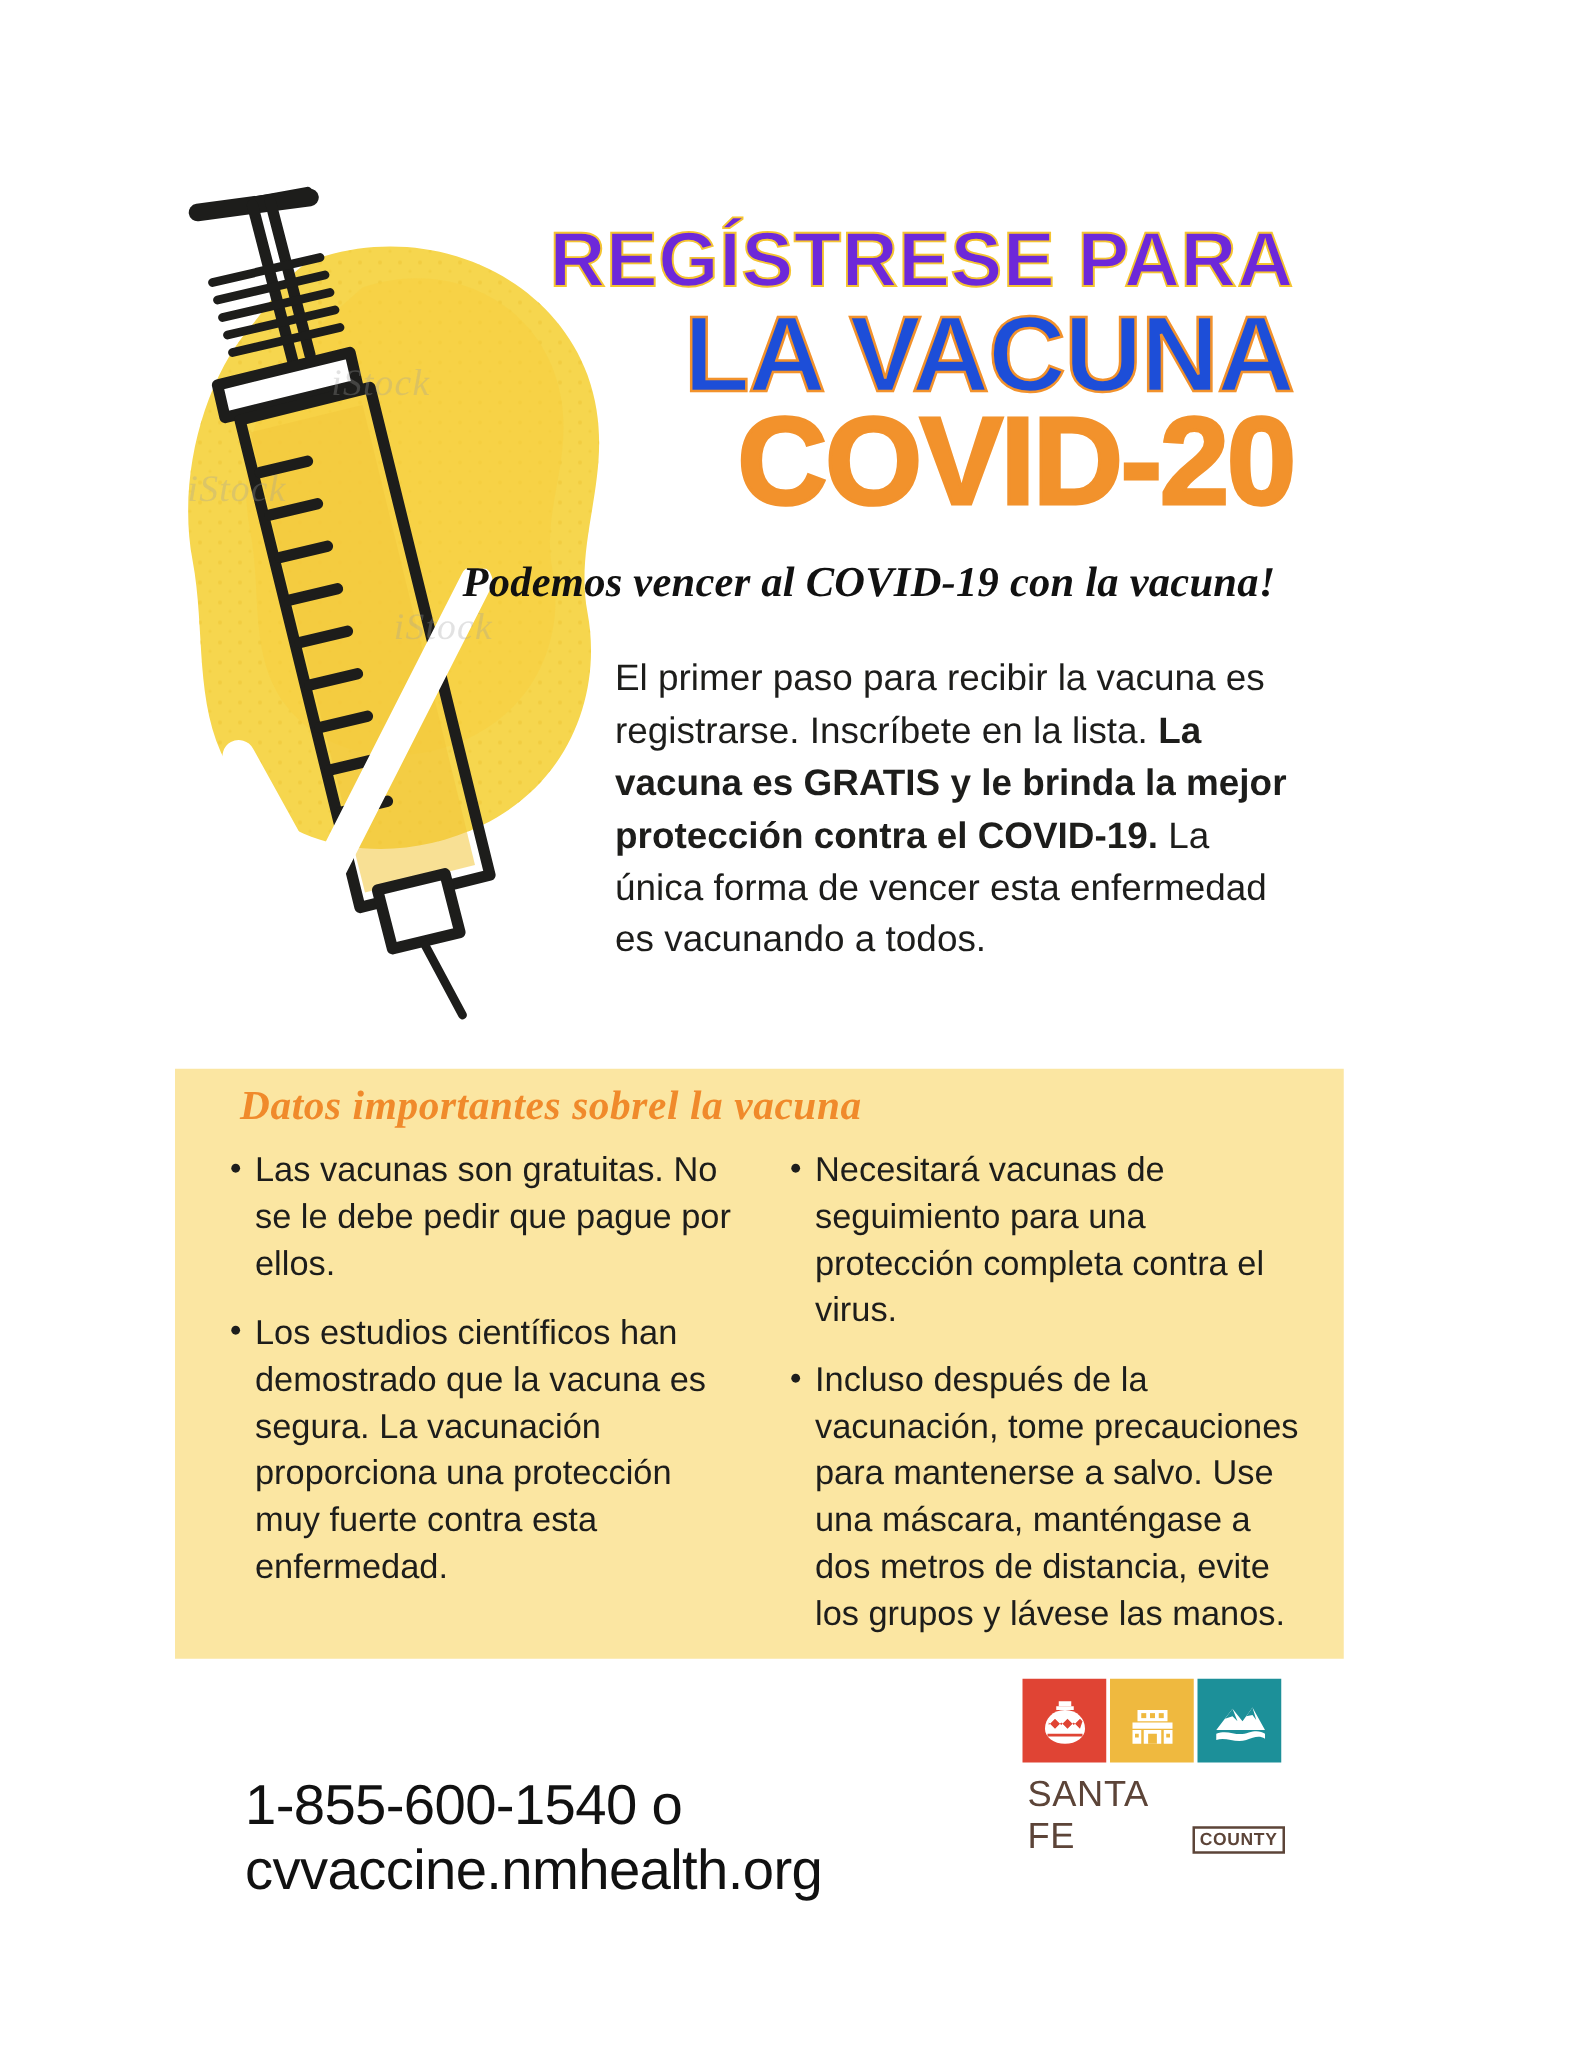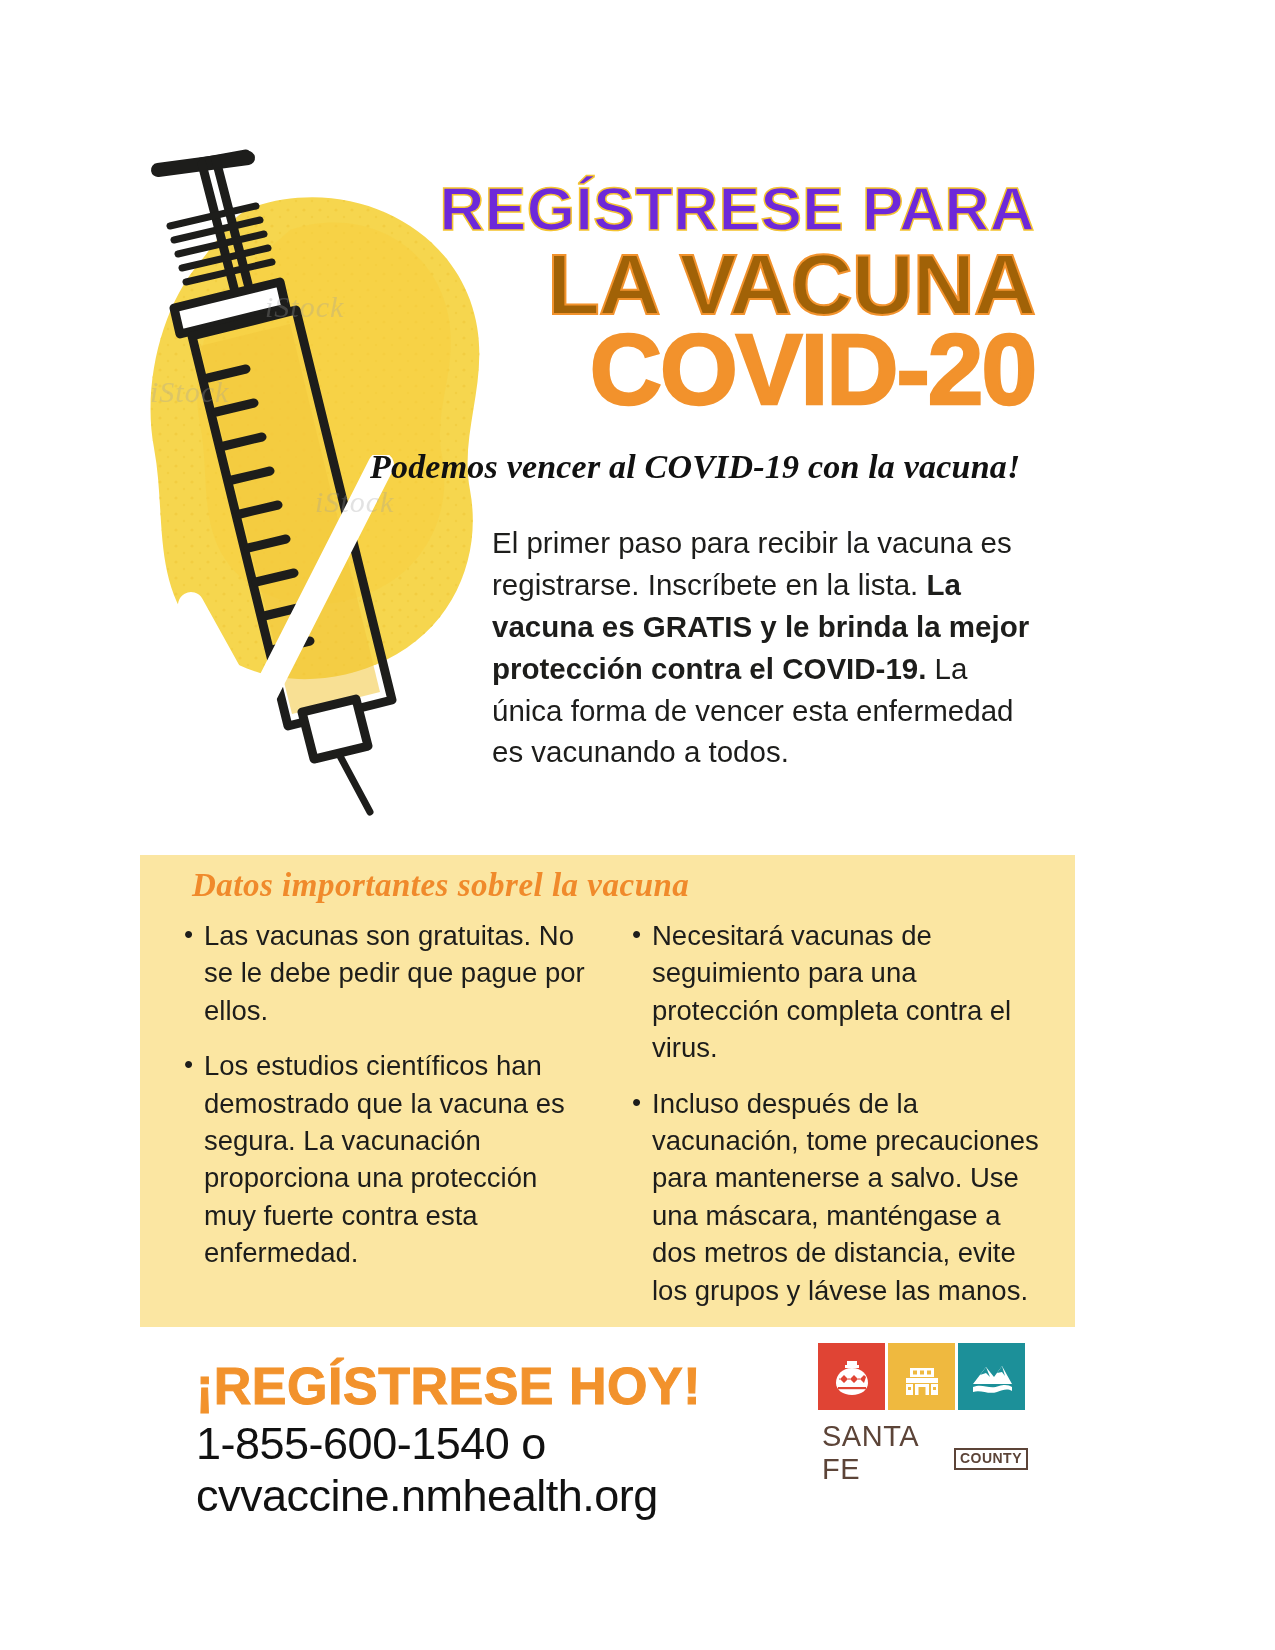--- a/index.html
+++ b/index.html
@@ -29,21 +29,21 @@
   .headline { position: absolute; left: 395px; top: 146px; width: 640px; }
   .hl1 {
     font-family: Liberation Sans, sans-serif;
     font-weight: 700; font-size: 62px; letter-spacing: 0.5px;
     color: #6d28d9; line-height: 1.0; text-align: right; margin-top: 32px;
     -webkit-text-stroke: 1.5px #f5c431;
   }
   .hl2 {
     font-family: "Liberation Sans", sans-serif;
     font-weight: 700; font-size: 86px; letter-spacing: -1px;
-    color: #a16207; line-height: 0.98; text-align: right; margin-top: 2px;
+    color: #1d4ed8; line-height: 0.98; text-align: right; margin-top: 2px;
     -webkit-text-stroke: 2px #f2922c;
   }
   .hl3 {
     font-family: "Liberation Sans", sans-serif;
     font-weight: 700; font-size: 100px; letter-spacing: -2px;
     color: #f2922c; line-height: 0.98; text-align: right; margin-top: -6px;
     -webkit-text-stroke: 2.5px #f2922c;
   }
 
   
@@ -118,21 +118,21 @@
   }
   .santafe {
     font-family: "Liberation Sans", sans-serif;
     font-weight: 400; font-size: 29px; letter-spacing: 0.5px;
     color: #5c4438;
   }
   .county-box {
     border: 2px solid #5c4438; padding: 1px 4px 2px 4px;
     font-family: "Liberation Sans", sans-serif;
     font-weight: 700; font-size: 14px; letter-spacing: 0.5px;
-    color: #5c4438; line-height: 1.05; margin-bottom: 16px;
+    color: #5c4438; line-height: 1.05; margin-bottom: 3px;
   }
 </style>
 </head>
 <body>
 
 <div class="page">
 
   <div class="hero-art">
 
     <div class="blob">
@@ -234,21 +234,20 @@
           <span class="btext">Necesitará vacunas de seguimiento para una protección completa contra el virus.</span>
         </div>
         <div class="bullet">
           <span class="dot">•</span>
           <span class="btext">Incluso después de la vacunación, tome precauciones para mantenerse a salvo. Use una máscara, manténgase a dos metros de distancia, evite los grupos y lávese las manos.</span>
         </div>
       </div>
     </div>
   </section>
 
-  <div class="cta-head">¡REGÍSTRESE HOY!</div>
   <div class="cta-phone">1-855-600-1540 o</div>
   <div class="cta-url">cvvaccine.nmhealth.org</div>
 
   <div class="logo">
     <div class="logo-tiles">
       <div class="tile t-red">
         <svg width="46" height="46" viewBox="0 0 46 46" xmlns="http://www.w3.org/2000/svg">
           <path d="M18,7 h10 v4 h-10 z" fill="#fff"></path>
           <path d="M16,11 h14 v3 h-14 z" fill="#fff"></path>
           <path d="M23,14 C33,14 39,21 39,29 C39,36 32,41 23,41 C14,41 7,36 7,29 C7,21 13,14 23,14 Z" fill="#fff"></path>

